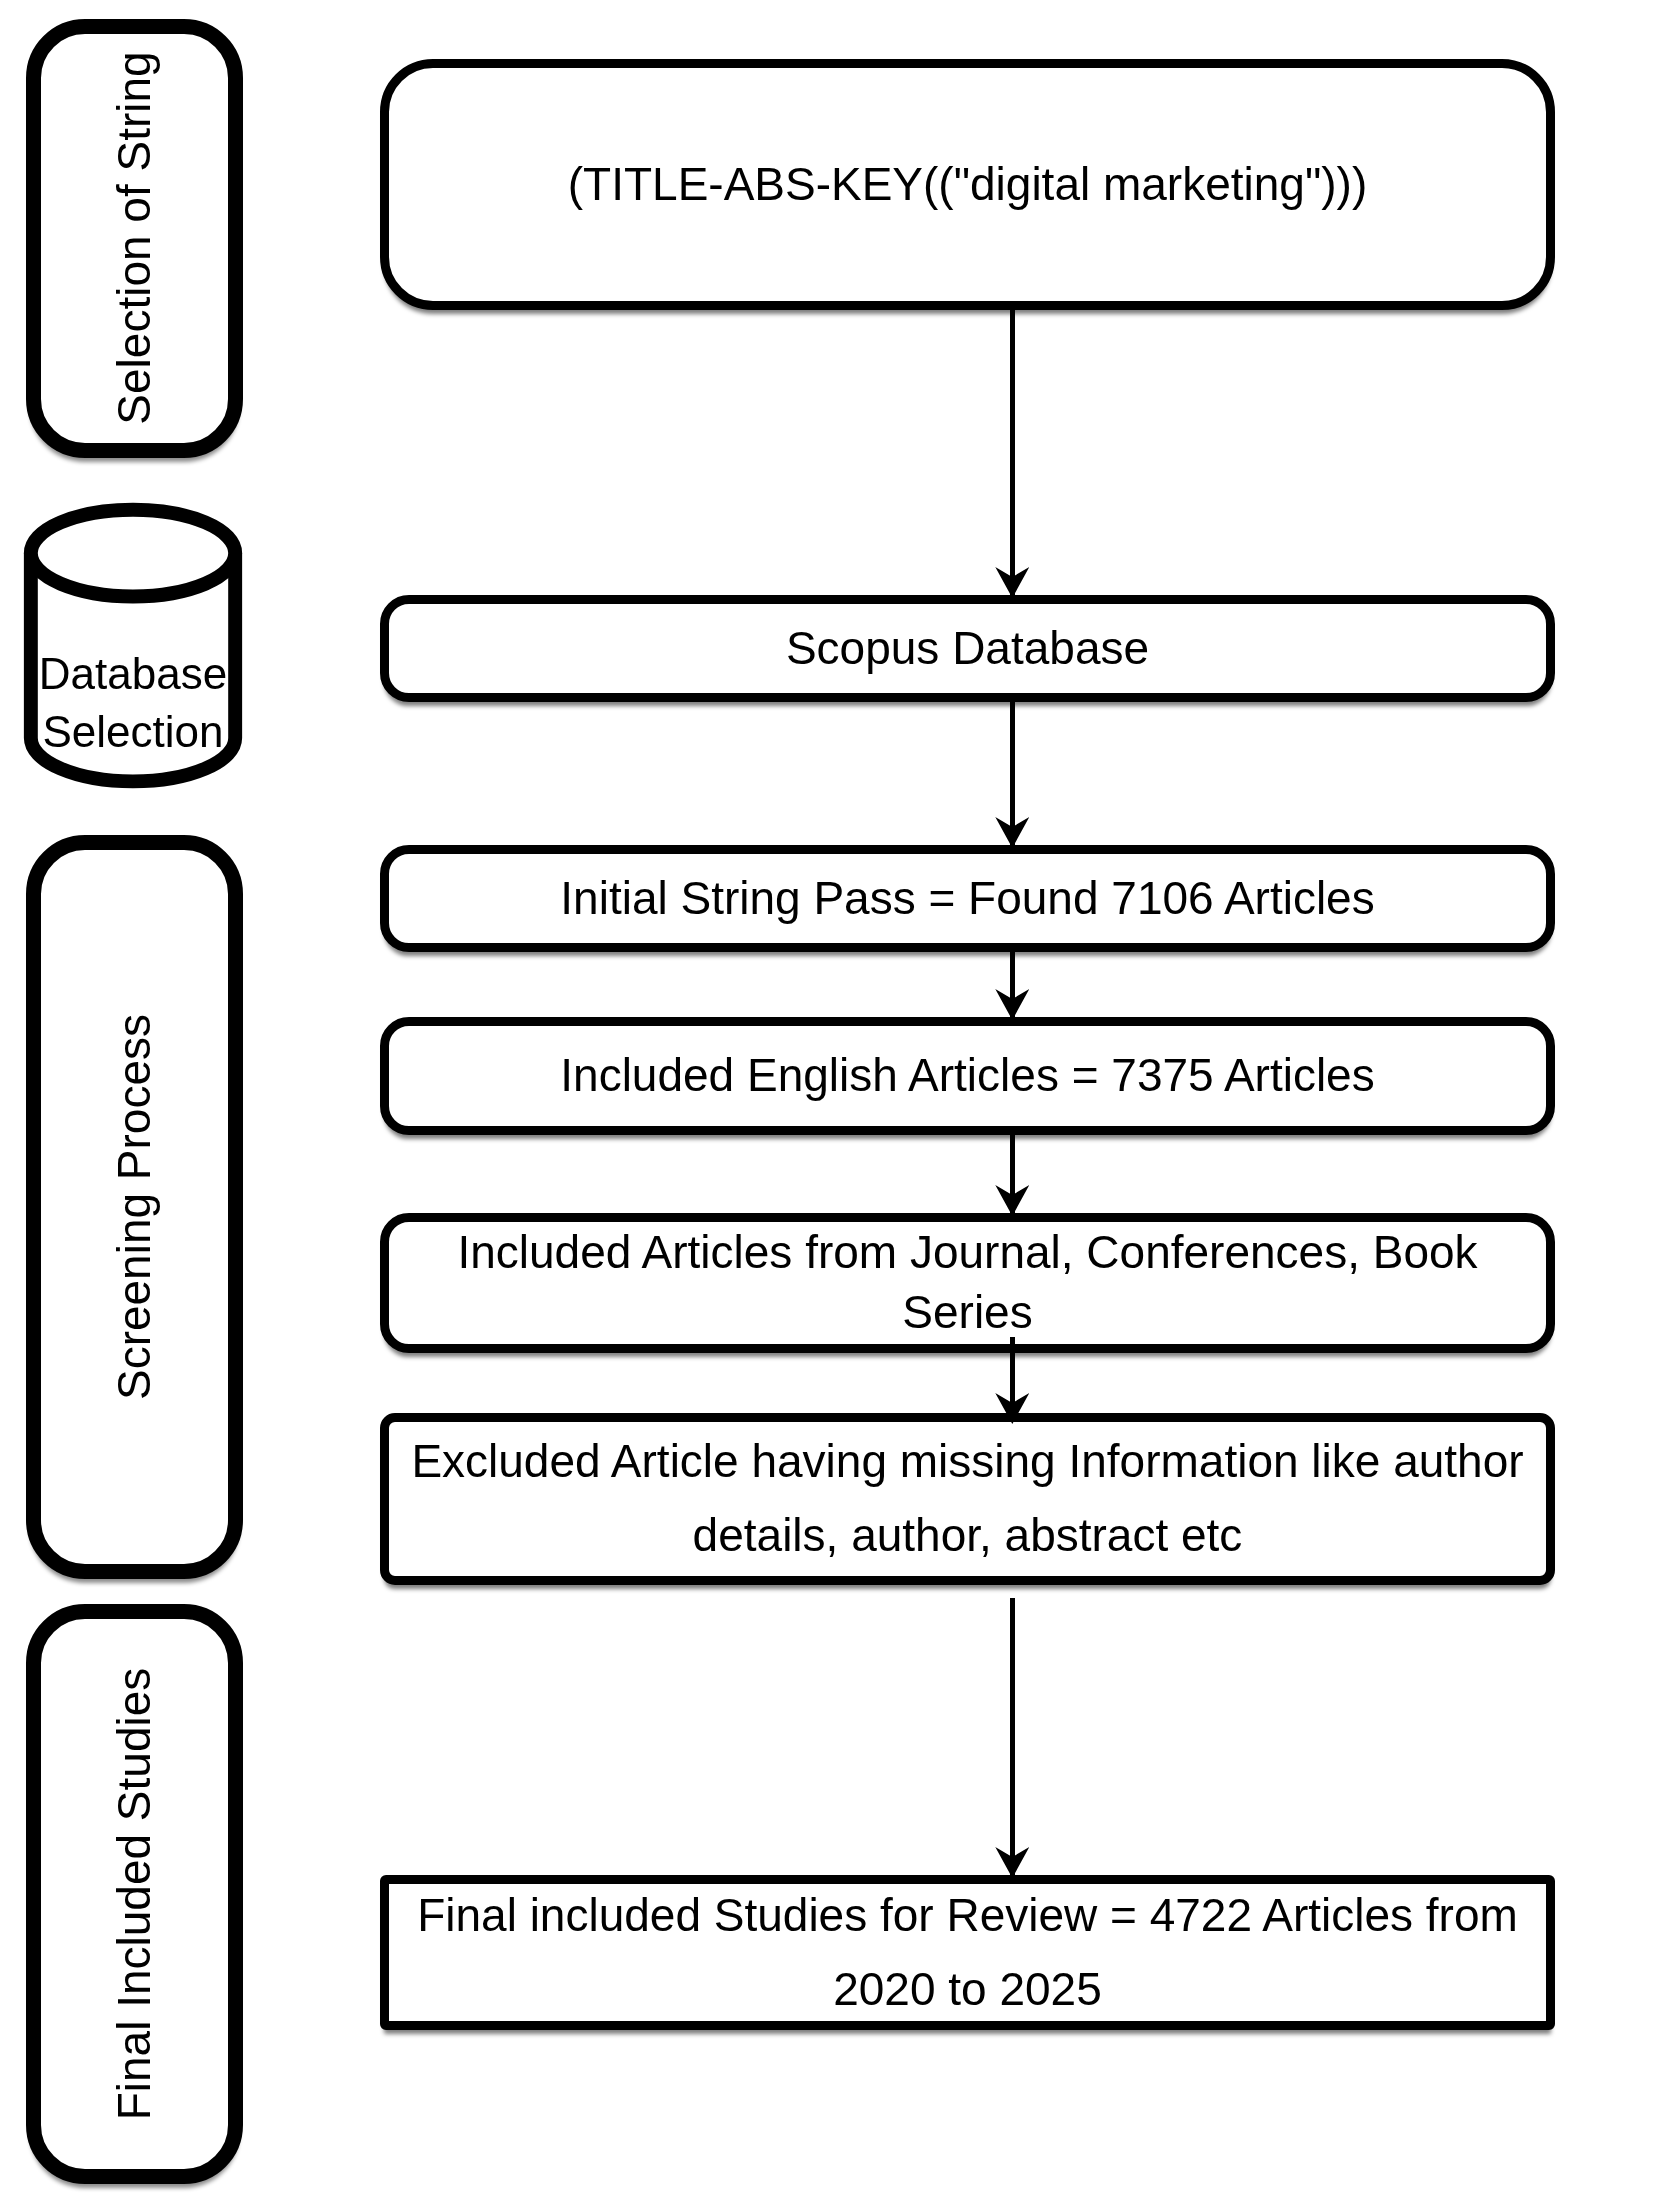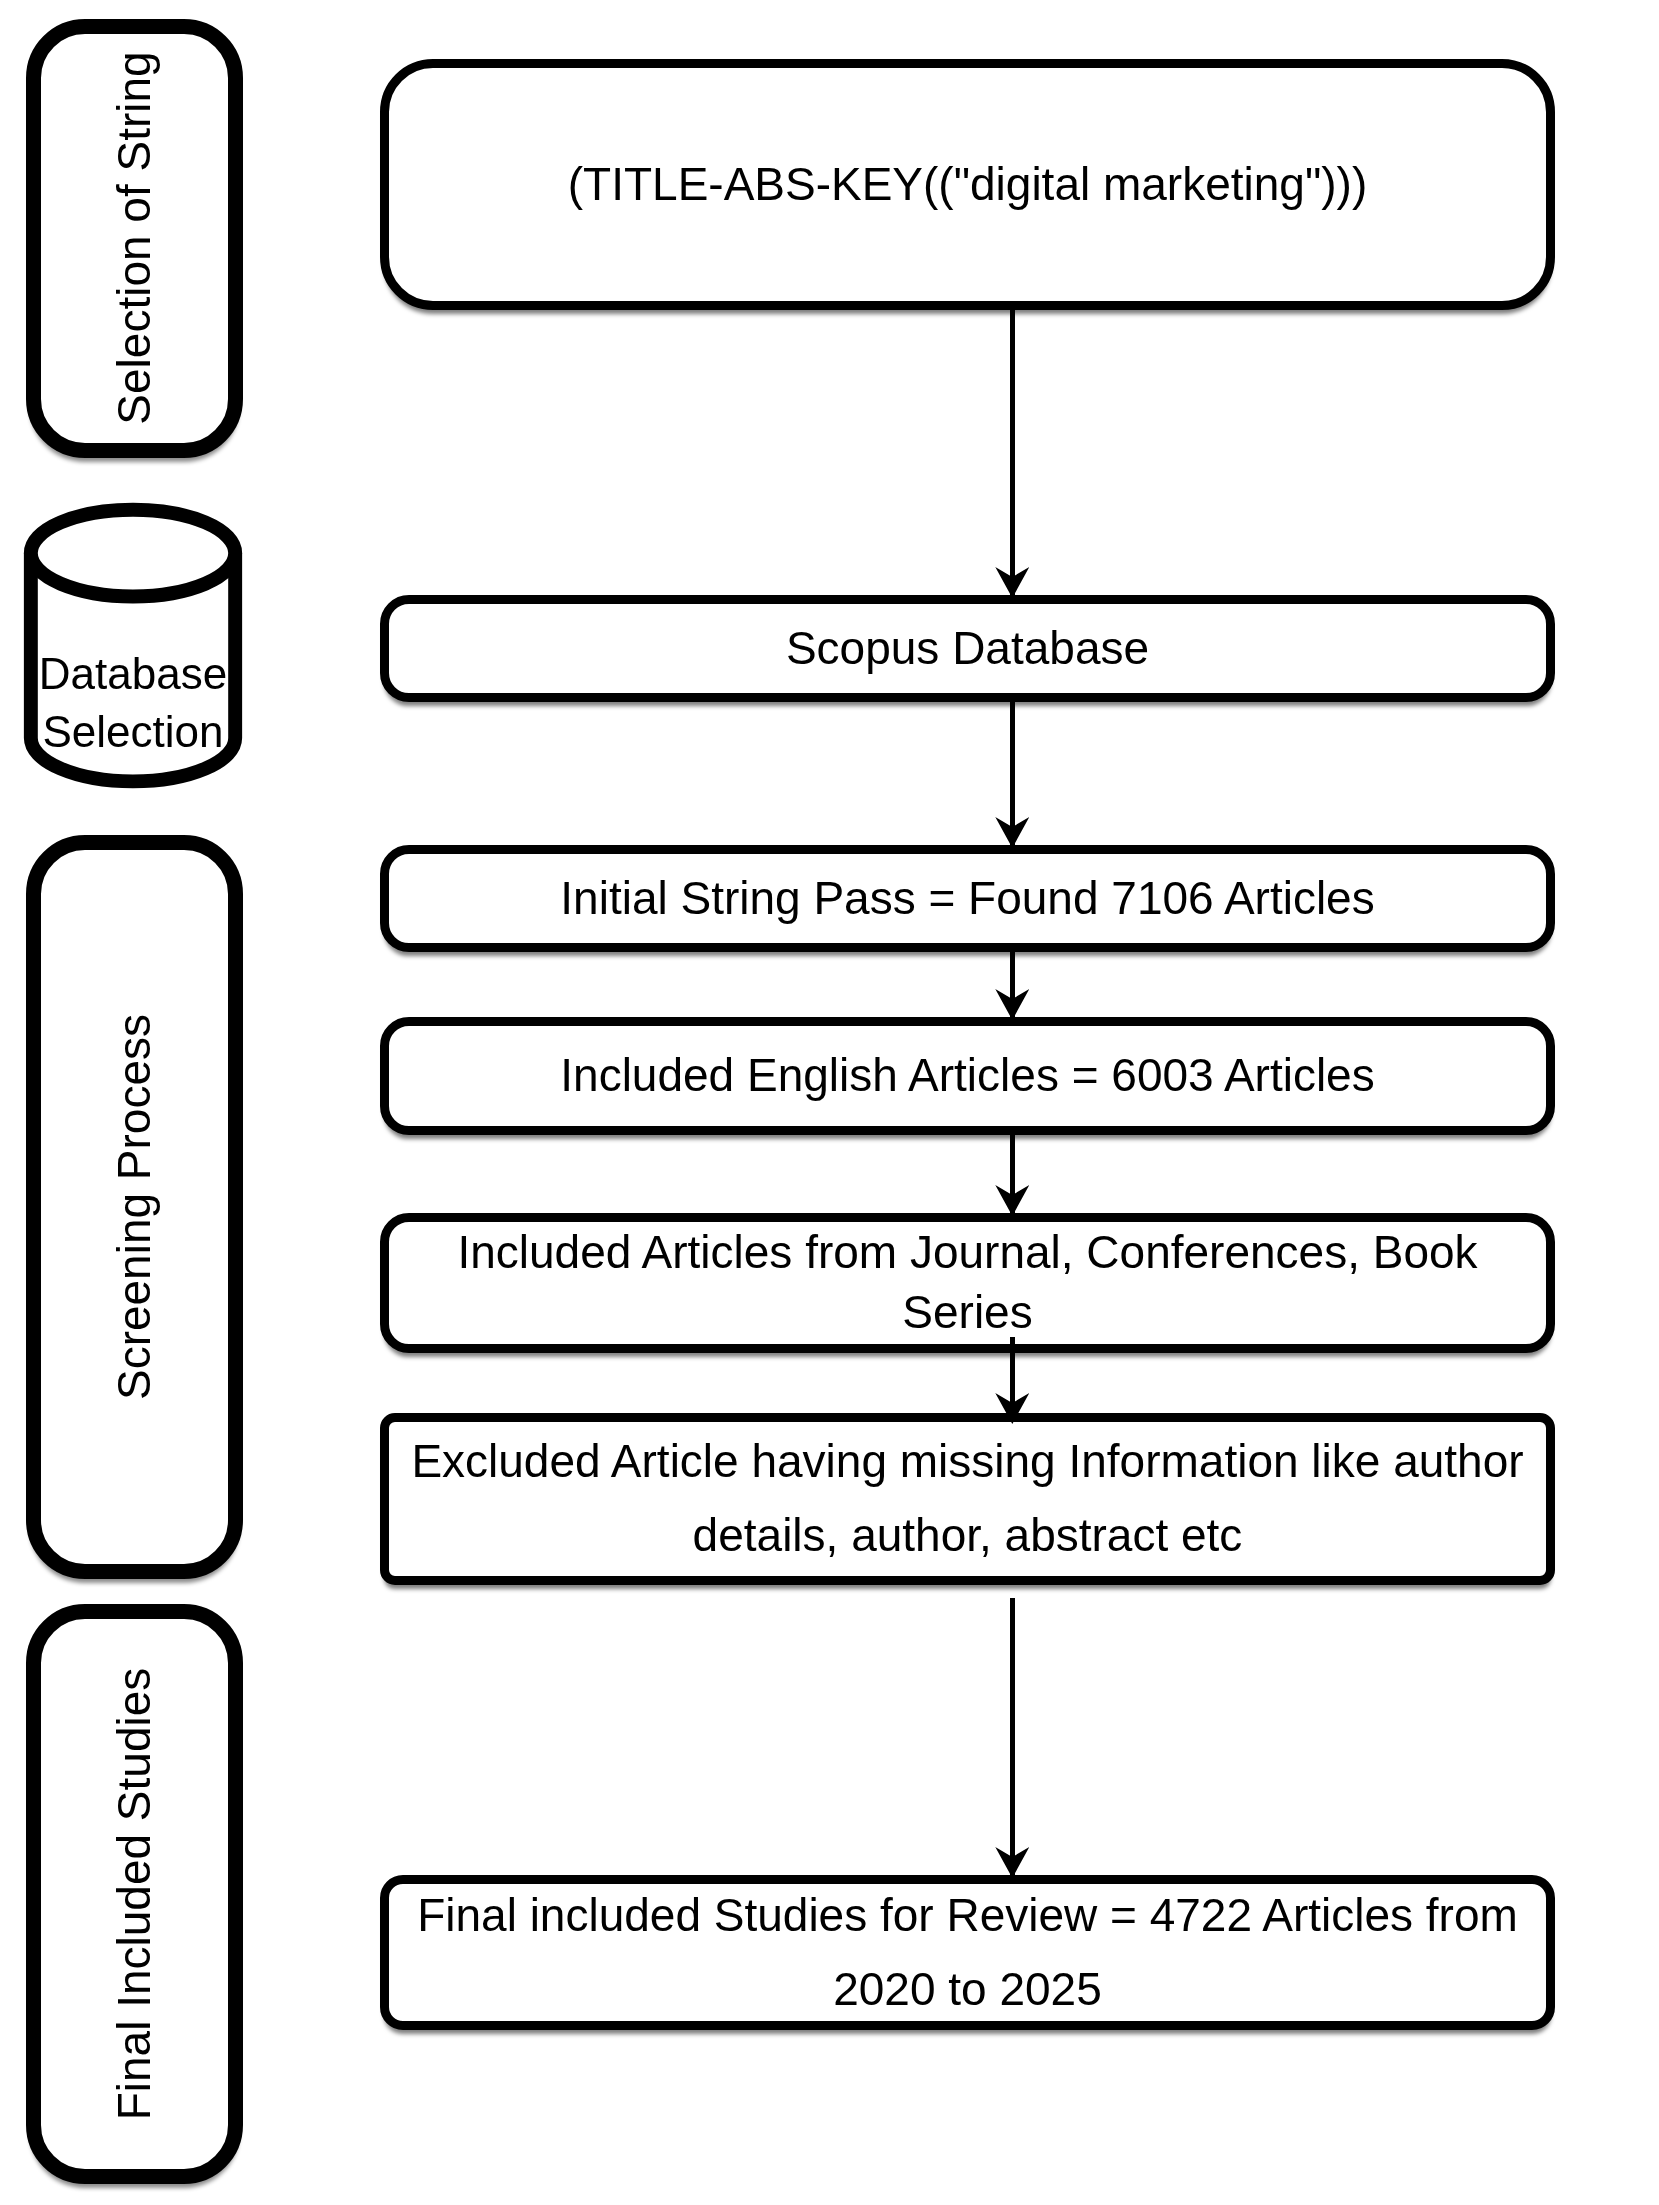--- a/index.html
+++ b/index.html
@@ -127,39 +127,39 @@
   </div>
 
   <div class="fbox" style="top:845px;height:107px">
     <div class="ftext">
       <span>Initial String Pass = Found 7106 Articles</span>
     </div>
   </div>
 
   <div class="fbox" style="top:1017px;height:118px">
     <div class="ftext">
-      <span>Included English Articles = 6003 Articles</span>
+      <span>Included English Articles = 7375 Articles</span>
     </div>
   </div>
 
   <div class="fbox" style="top:1213px;height:140px">
     <div class="ftext">
       <span>Included Articles from Journal, Conferences, Book</span>
       <span>Series</span>
     </div>
   </div>
 
   <div class="fbox loose" style="top:1413px;height:172px;border-radius:15px">
     <div class="ftext">
       <span>Excluded Article having missing Information like author</span>
       <span>details, author, abstract etc</span>
     </div>
   </div>
 
-  <div class="fbox loose" style="top:1875px;height:155px;border-radius:23px">
+  <div class="fbox loose" style="top:1875px;height:155px;border-radius:6px">
     <div class="ftext">
       <span>Final included Studies for Review = 4722 Articles from</span>
       <span>2020 to 2025</span>
     </div>
   </div>
 
   <div class="arrow" style="top:310px;height:285px">
     <div class="head"></div>
   </div>
   <div class="arrow" style="top:702px;height:143px">

